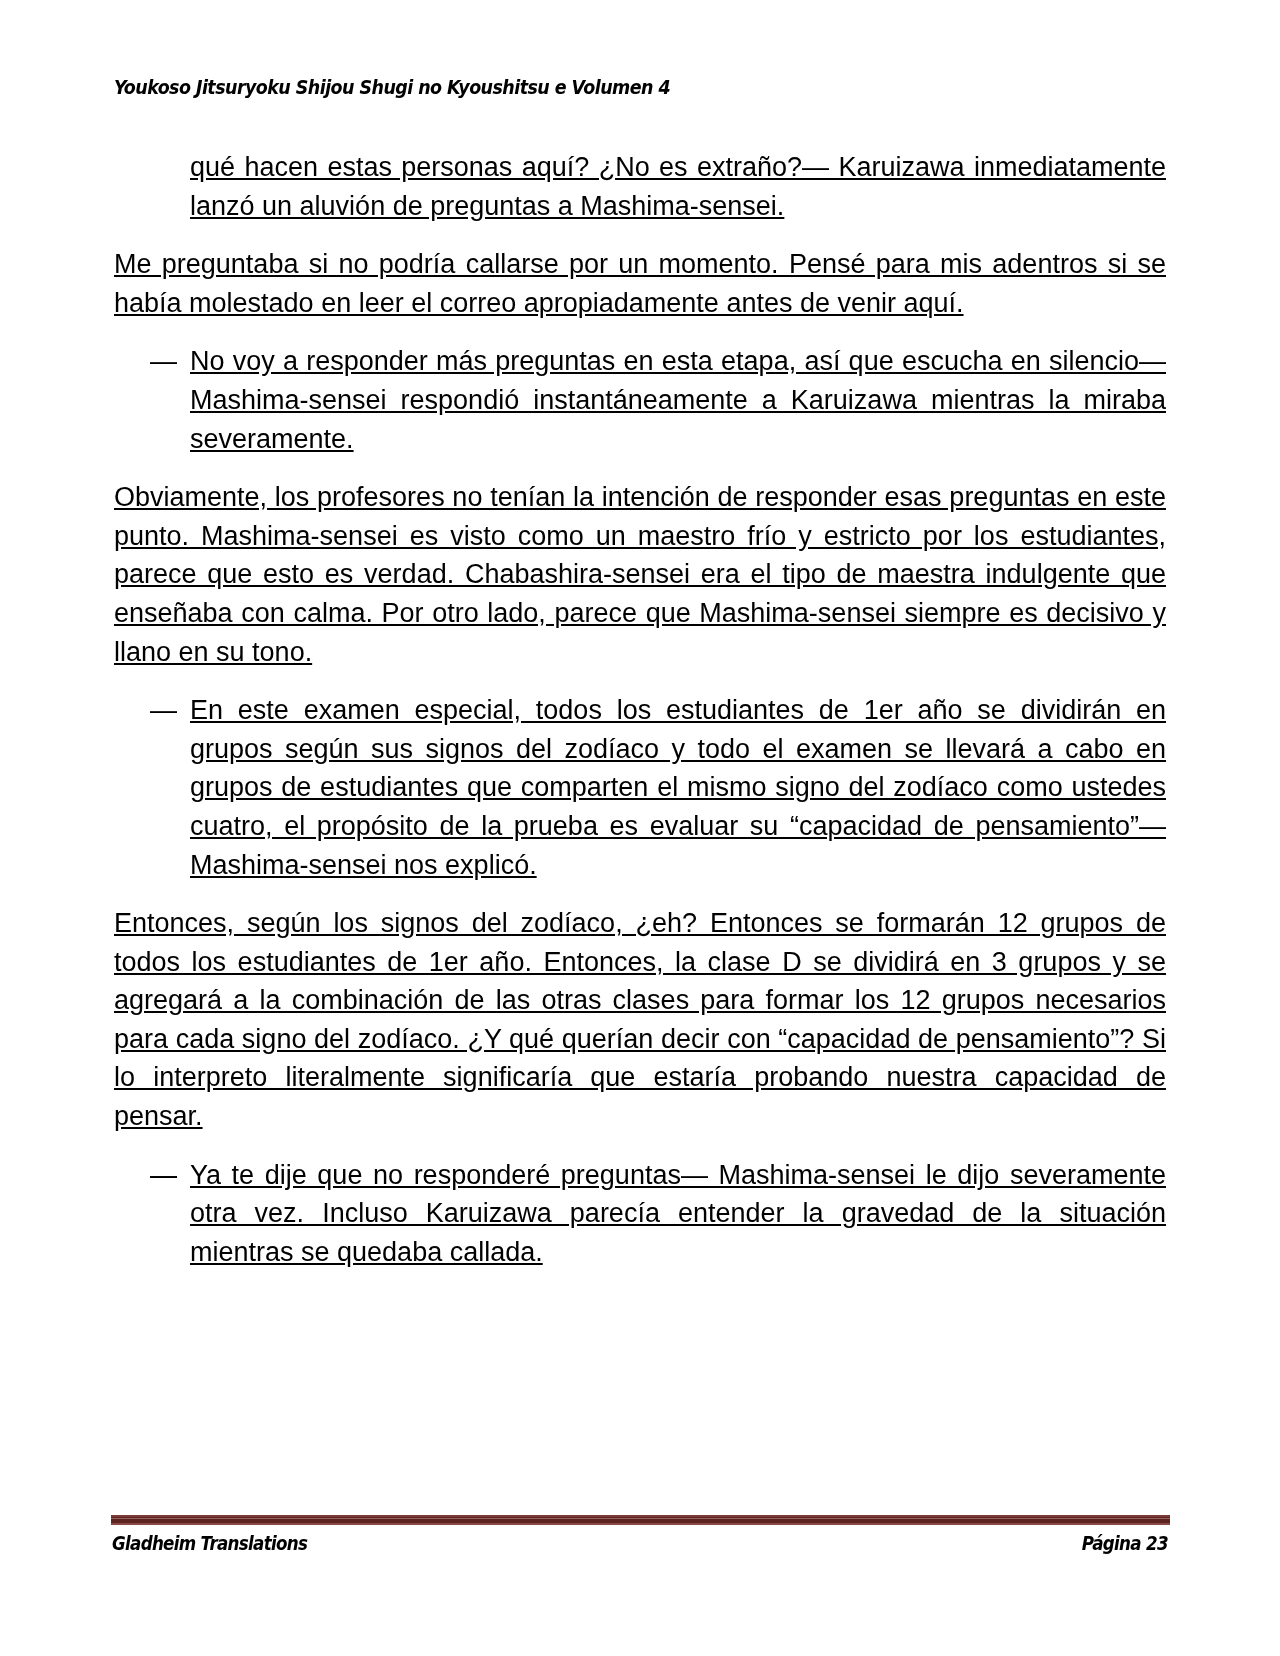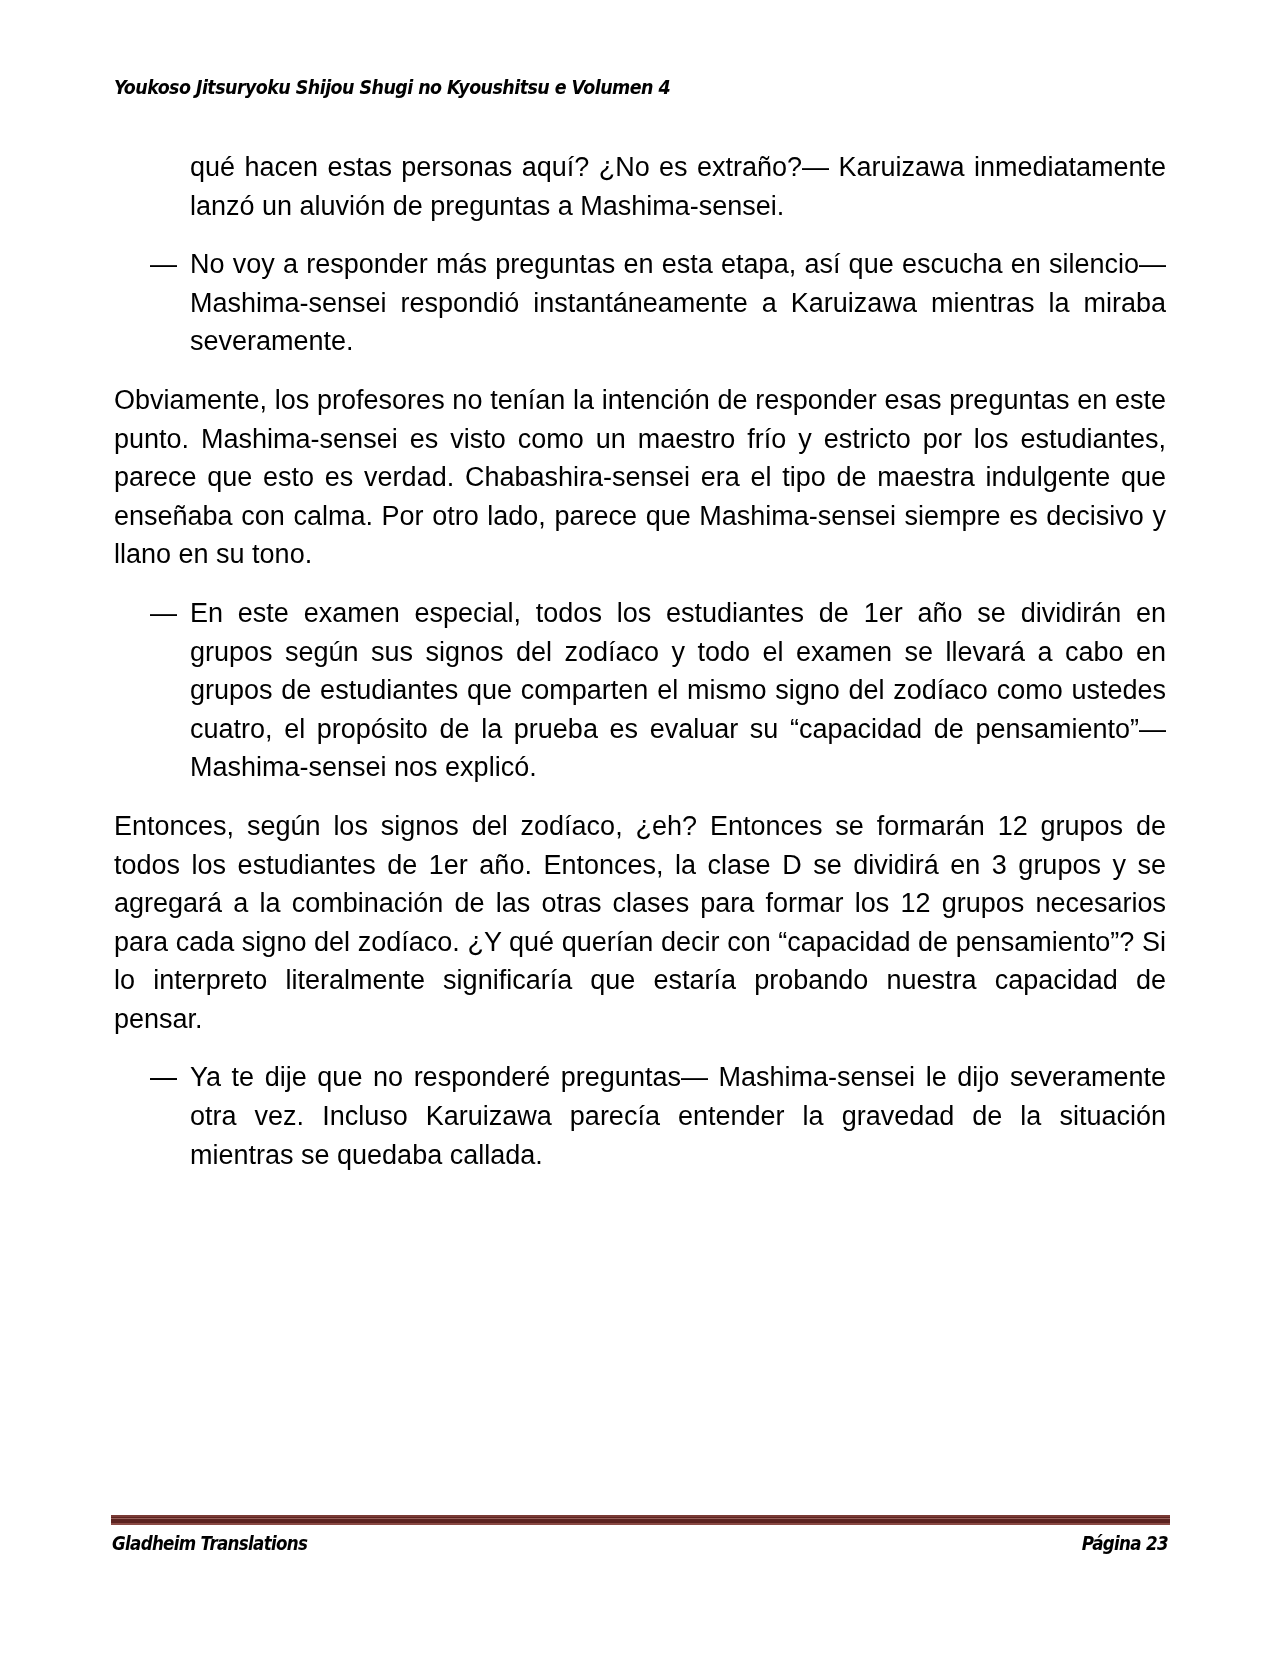--- a/index.html
+++ b/index.html
@@ -28,20 +28,21 @@
       transform-origin: left center;
       white-space: nowrap;
     }
     .content {
       position: absolute;
       left: 114px;
       top: 148px;
       width: 1052px;
       font-size: 27px;
       line-height: 38.6px;
+      text-decoration: underline;
     }
     .para {
       margin: 0 0 20px 0;
       text-align: justify;
       text-align-last: left;
     }
     .para.cont {
       padding-left: 76px;
     }
     .dialog {
@@ -100,20 +101,21 @@
     }
   </style>
 </head>
 <body>
 
 <div class="page-header">Youkoso Jitsuryoku Shijou Shugi no Kyoushitsu e Volumen 4</div>
 
 <div class="content">
   <p class="para cont">qué hacen estas personas aquí? ¿No es extraño?— Karuizawa inmediatamente lanzó un aluvión de preguntas a Mashima-sensei.</p>
 
+  <p class="para">Me preguntaba si no podría callarse por un momento. Pensé para mis adentros si se había molestado en leer el correo apropiadamente antes de venir aquí.</p>
 
   <div class="dialog">
     <span class="dash">—</span>
     <span>No voy a responder más preguntas en esta etapa, así que escucha en silencio— Mashima-sensei respondió instantáneamente a Karuizawa mientras la miraba severamente.</span>
   </div>
 
   <p class="para">Obviamente, los profesores no tenían la intención de responder esas preguntas en este punto. Mashima-sensei es visto como un maestro frío y estricto por los estudiantes, parece que esto es verdad. Chabashira-sensei era el tipo de maestra indulgente que enseñaba con calma. Por otro lado, parece que Mashima-sensei siempre es decisivo y llano en su tono.</p>
 
   <div class="dialog">
     <span class="dash">—</span>

